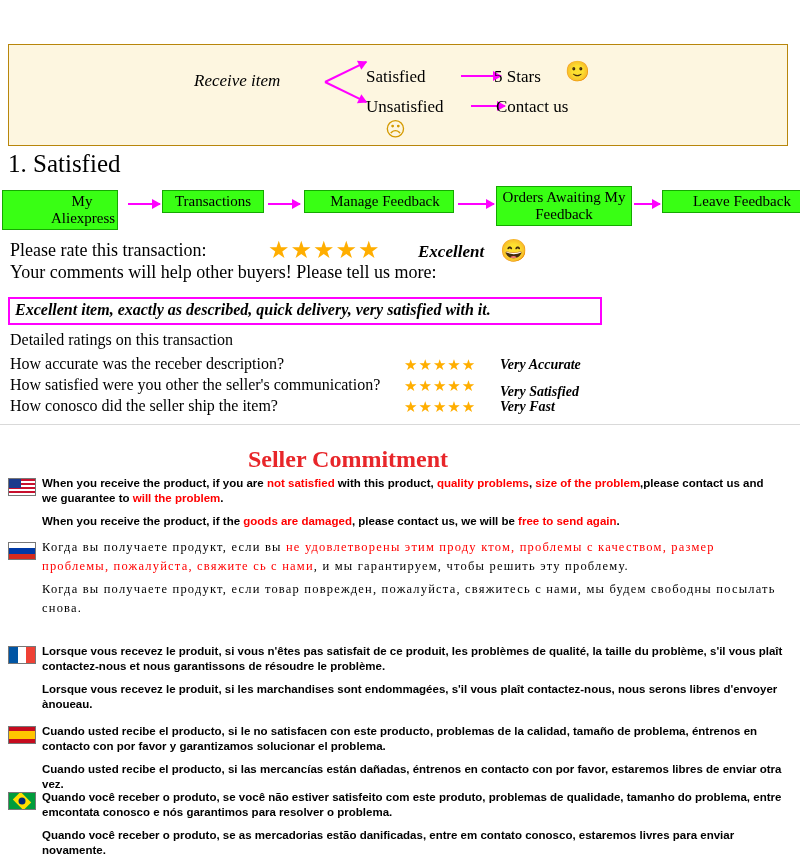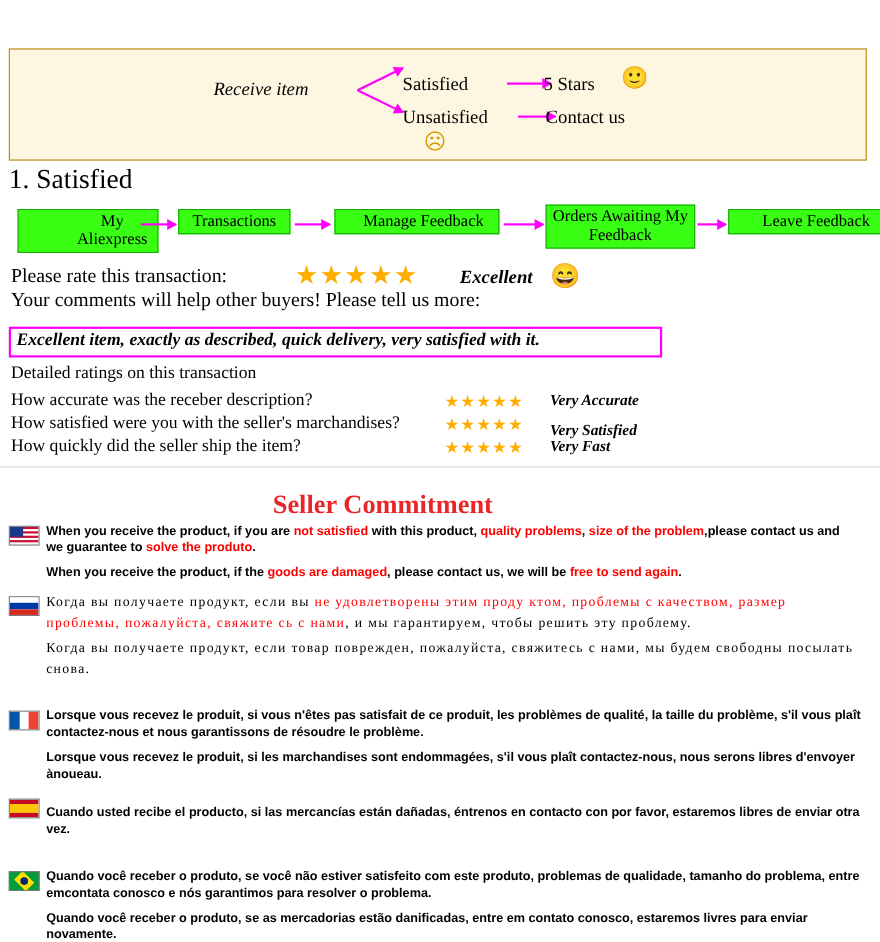--- a/index.html
+++ b/index.html
@@ -151,21 +151,21 @@
 
     <div class="flow-label" style="left:485px;top:22px;">5 Stars</div>
     <div class="flow-label" style="left:487px;top:52px;">Contact us</div>
 
     <div class="emoji" style="left:556px;top:16px;">🙂</div>
     <div class="emoji" style="left:376px;top:74px;color:#d49a00;">☹</div>
   </div>
 
   <div class="sec1-title">1. Satisfied</div>
 
-  <div class="greenbox" style="left:16px;top:190px;width:128px;padding-left:48px;">My Aliexpress</div>
+  <div class="greenbox" style="left:2px;top:190px;width:116px;padding-left:48px;">My Aliexpress</div>
   <div class="g-arrow" style="left:128px;top:203px;width:32px;"></div>
   <div class="greenbox" style="left:162px;top:190px;width:102px;">Transactions</div>
   <div class="g-arrow" style="left:268px;top:203px;width:32px;"></div>
   <div class="greenbox" style="left:304px;top:190px;width:150px;padding-left:16px;">Manage Feedback</div>
   <div class="g-arrow" style="left:458px;top:203px;width:36px;"></div>
   <div class="greenbox" style="left:496px;top:186px;width:136px;">Orders Awaiting My Feedback</div>
   <div class="g-arrow" style="left:634px;top:203px;width:26px;"></div>
   <div class="greenbox" style="left:662px;top:190px;width:144px;padding-left:20px;">Leave Feedback</div>
 
   <div class="rate-line">Please rate this transaction:</div>
@@ -178,42 +178,42 @@
   <div class="commentbox">
     <span>Excellent item, exactly as described, quick delivery, very satisfied with it.</span>
   </div>
 
   <div class="detail-head">Detailed ratings on this transaction</div>
 
   <div class="dq dq1">How accurate was the receber description?</div>
   <div class="dstars ds1">★★★★★</div>
   <div class="dlabel dl1">Very Accurate</div>
 
-  <div class="dq dq2">How satisfied were you with the seller's marchandises?</div>
+  <div class="dq dq2">How satisfied were you other the seller's communication?</div>
   <div class="dstars ds2">★★★★★</div>
   <div class="dlabel dl2">Very Satisfied</div>
 
-  <div class="dq dq3">How quickly did the seller ship the item?</div>
+  <div class="dq dq3">How conosco did the seller ship the item?</div>
   <div class="dstars ds3">★★★★★</div>
   <div class="dlabel dl3">Very Fast</div>
 
   <div class="divider"></div>
 
   <div class="sc-title">Seller Commitment</div>
 
   <div class="flag flag-us" style="left:8px;top:478px;">
     <div class="stripe" style="top:0px;"></div>
       <div class="stripe" style="top:4px;"></div>
     <div class="stripe" style="top:8px;"></div>
       <div class="stripe" style="top:12px;"></div>
     <div class="canton"></div>
   </div>
   <div class="block" style="left:42px;top:476px;width:730px;">
     <div>
-      <span>When you receive the product, if you are </span><span class="red">not satisfied</span><span> with this product, </span><span class="red">quality problems</span><span>, </span><span class="red">size of the problem</span><span>,please contact us and we guarantee to </span><span class="red">solve the produto</span><span>.</span>
+      <span>When you receive the product, if you are </span><span class="red">not satisfied</span><span> with this product, </span><span class="red">quality problems</span><span>, </span><span class="red">size of the problem</span><span>,please contact us and we guarantee to </span><span class="red">will the problem</span><span>.</span>
     </div>
     <div style="margin-top:8px;">
       <span>When you receive the product, if the </span><span class="red">goods are damaged</span><span>, please contact us, we will be </span><span class="red">free to send again</span><span>.</span>
     </div>
   </div>
 
   <div class="flag flag-ru" style="left:8px;top:542px;">
     <div style="top:0;background:#fff;"></div>
     <div style="top:33.33%;background:#0039a6;"></div>
     <div style="top:66.66%;background:#d52b1e;"></div>
@@ -234,20 +234,21 @@
     <div>Lorsque vous recevez le produit, si vous n'êtes pas satisfait de ce produit, les problèmes de qualité, la taille du problème, s'il vous plaît contactez-nous et nous garantissons de résoudre le problème.</div>
     <div style="margin-top:8px;">Lorsque vous recevez le produit, si les marchandises sont endommagées, s'il vous plaît contactez-nous, nous serons libres d'envoyer ànoueau.</div>
   </div>
 
   <div class="flag flag-es" style="left:8px;top:726px;">
     <div class="es-r" style="top:0;"></div>
     <div class="es-y"></div>
     <div class="es-r" style="top:75%;"></div>
   </div>
   <div class="block" style="left:42px;top:724px;width:742px;">
+    <div>Cuando usted recibe el producto, si le no satisfacen con este producto, problemas de la calidad, tamaño de problema, éntrenos en contacto con por favor y garantizamos solucionar el problema.</div>
     <div style="margin-top:8px;">Cuando usted recibe el producto, si las mercancías están dañadas, éntrenos en contacto con por favor, estaremos libres de enviar otra vez.</div>
   </div>
 
   <div class="flag flag-br" style="left:8px;top:792px;">
     <div class="diamond"></div>
     <div class="globe"></div>
   </div>
   <div class="block" style="left:42px;top:790px;width:742px;">
     <div>Quando você receber o produto, se você não estiver satisfeito com este produto, problemas de qualidade, tamanho do problema, entre emcontata conosco e nós garantimos para resolver o problema.</div>
     <div style="margin-top:8px;">Quando você receber o produto, se as mercadorias estão danificadas, entre em contato conosco, estaremos livres para enviar novamente.</div>

